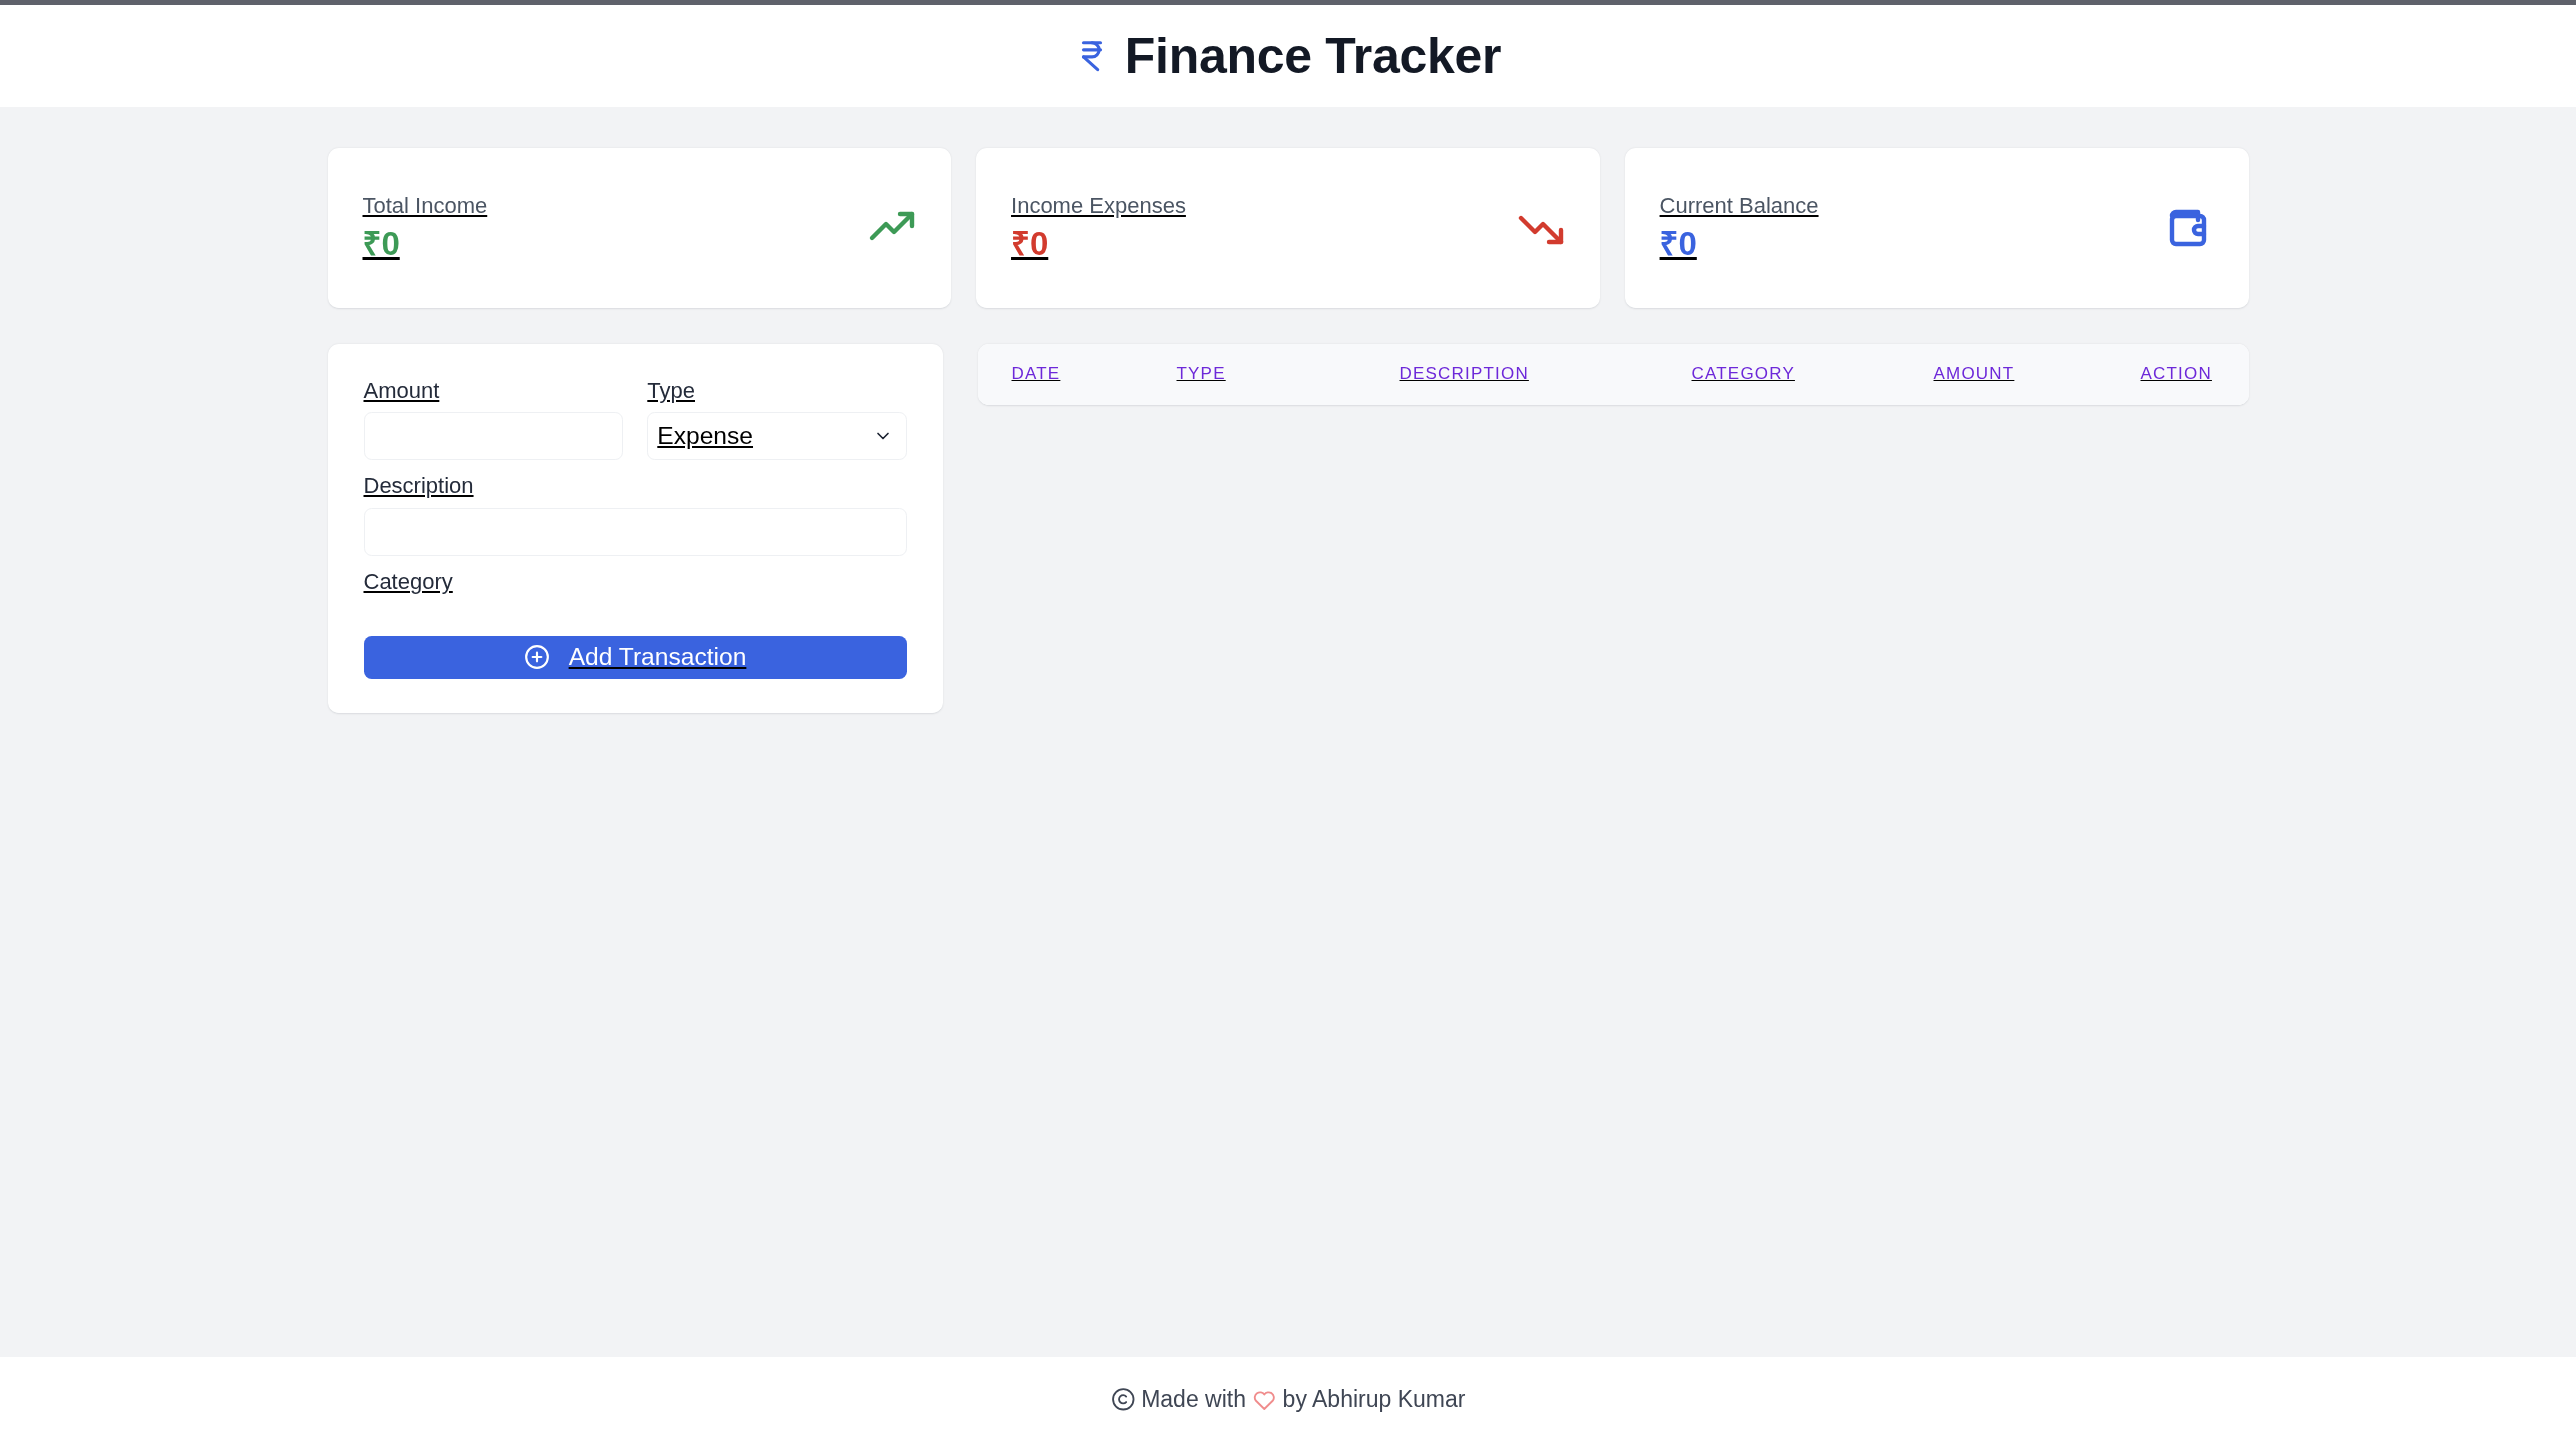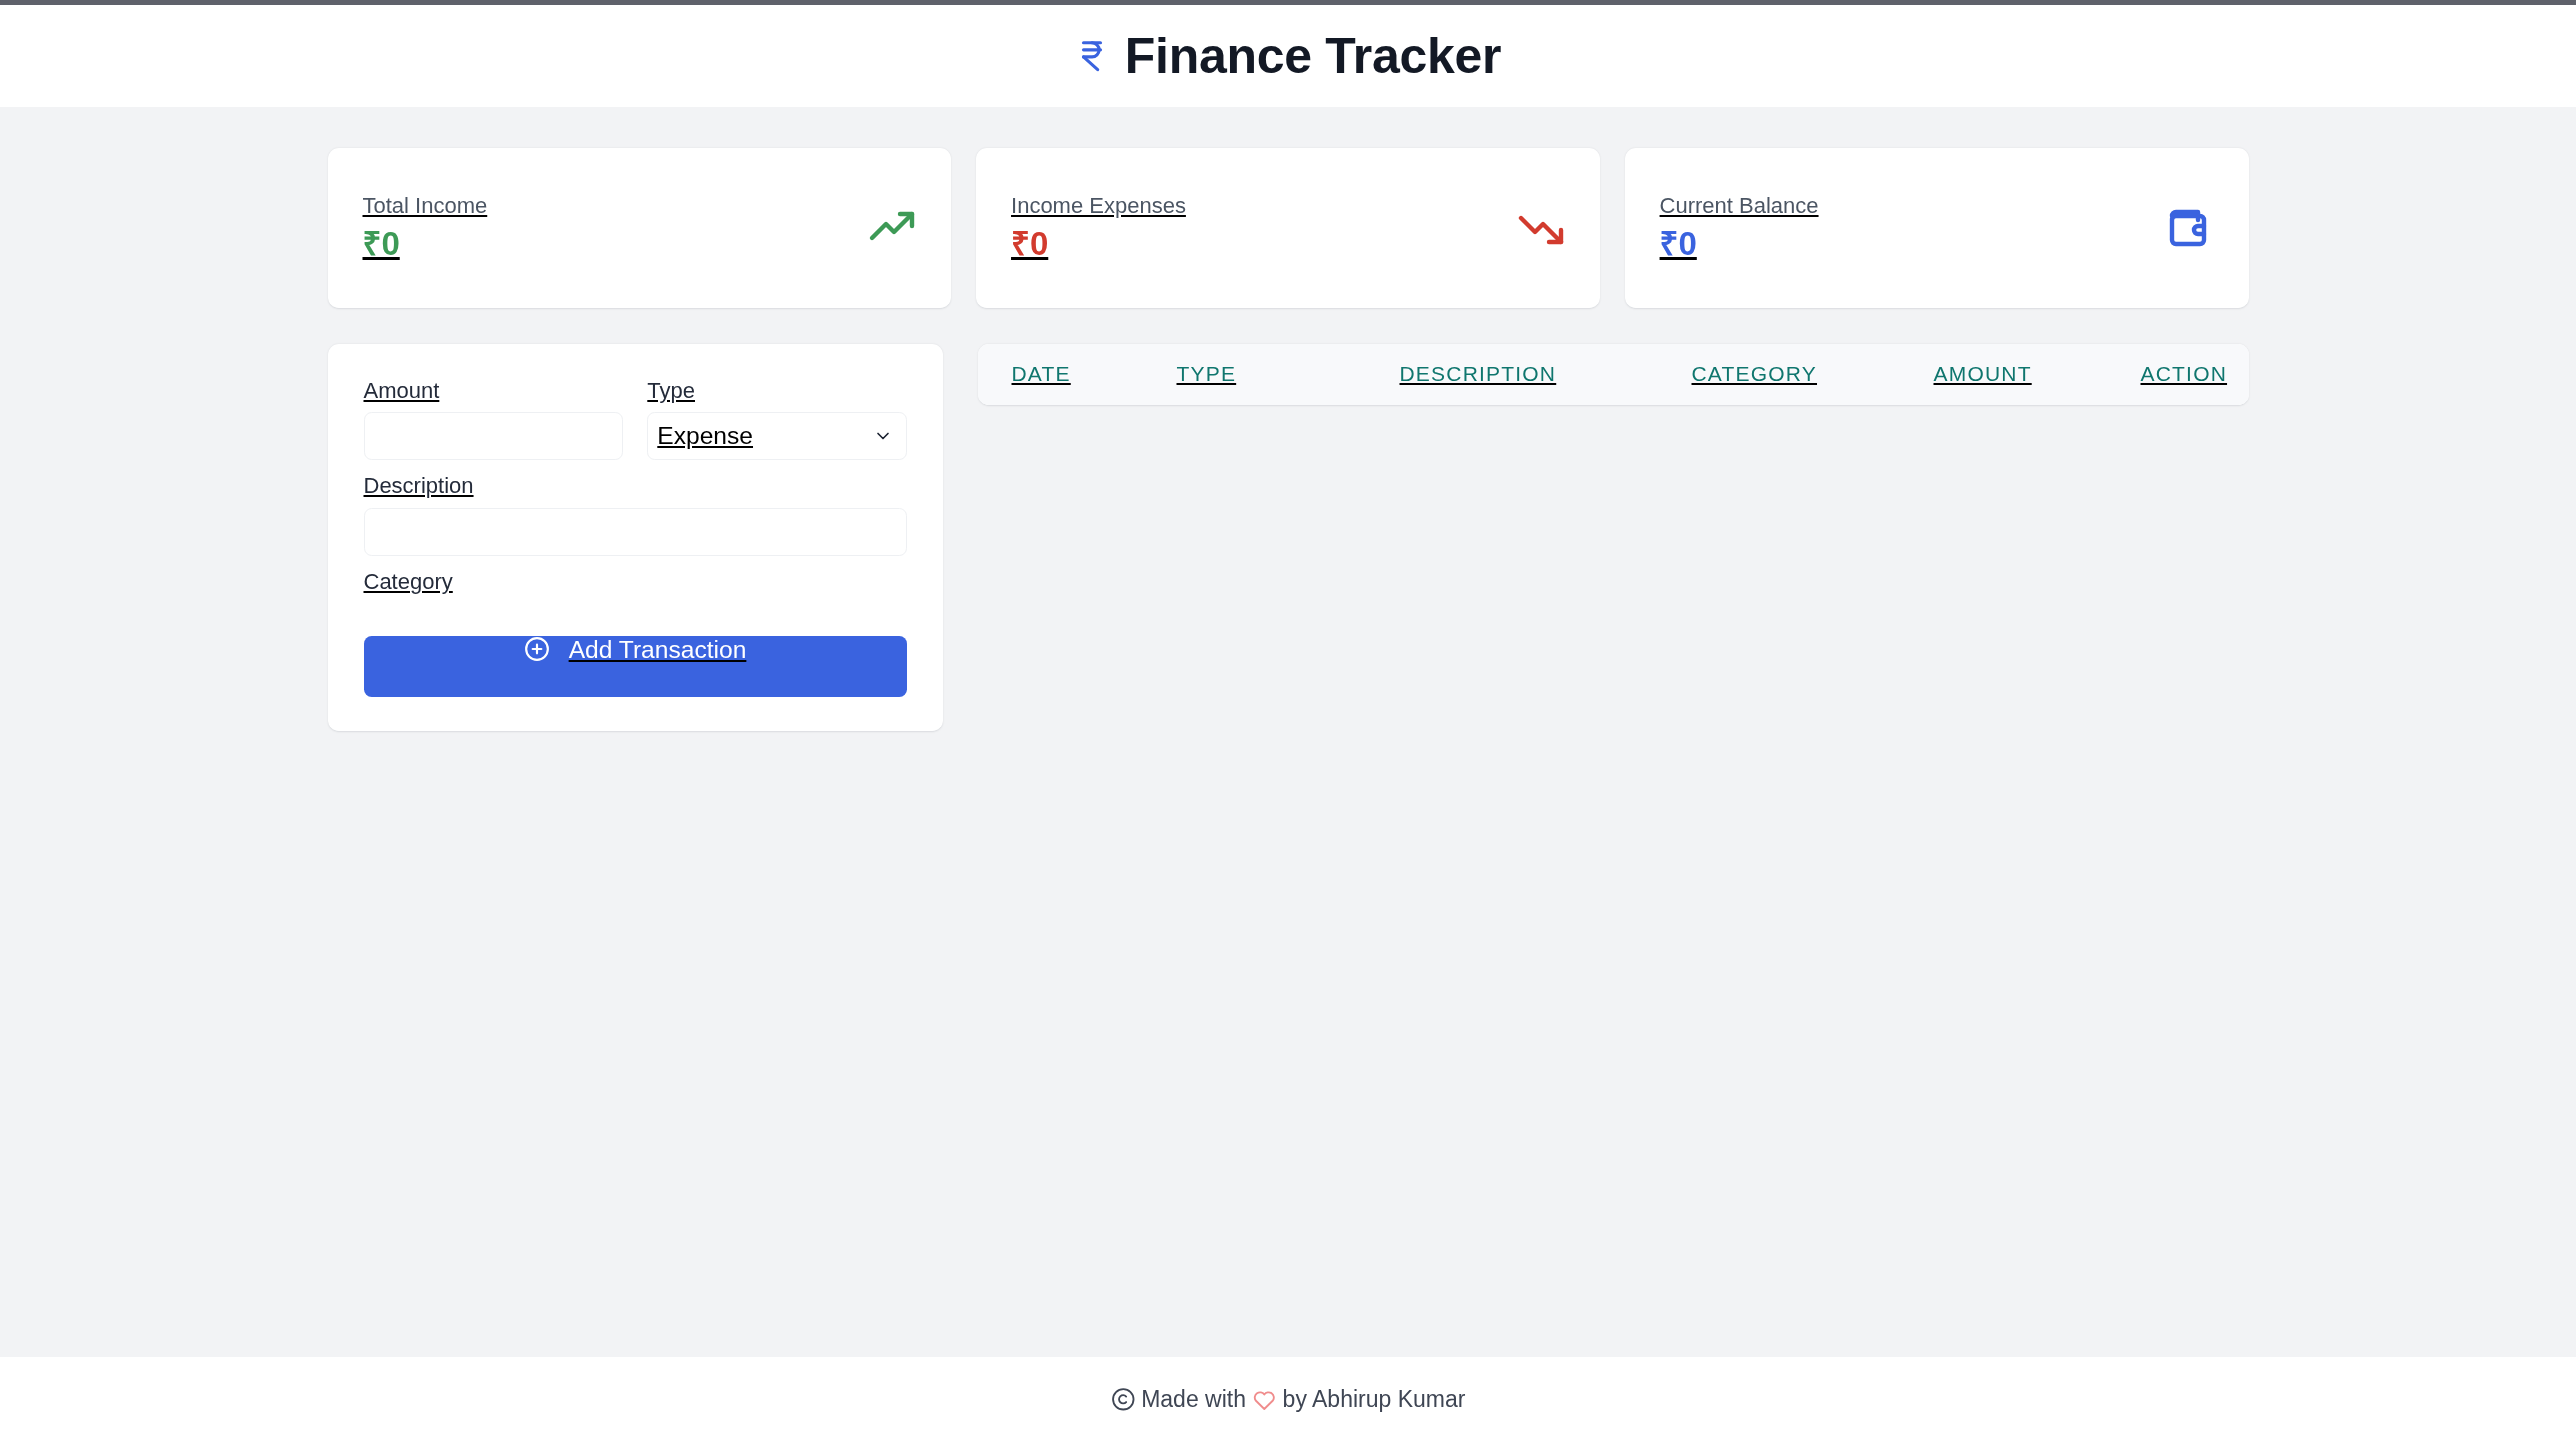--- a/index.html
+++ b/index.html
@@ -162,28 +162,29 @@
     top: 50%;
     transform: translateY(-50%);
     width: 20px;
     height: 20px;
     pointer-events: none;
   }
 
   .add-btn {
     margin-top: 18.4px;
     width: 100%;
-    height: 61px;
+    height: 43px;
     background: #3a63df;
     border: none;
     border-radius: 7.7px;
     color: #ffffff;
     font-family: "Liberation Sans", sans-serif;
     font-size: 24.6px;
     display: flex;
+    align-items: center;
     justify-content: center;
     gap: 19px;
     cursor: pointer;
   }
   .plus-icon { width: 26px; height: 26px; display:block; }
 
   
   .table-card {
     background: #ffffff;
     border-radius: 10.8px;
@@ -192,23 +193,23 @@
   }
   .table-head {
     background: #f8f9fb;
     display: grid;
     grid-template-columns: 165px 223px 292px 242px 207px 1fr;
     align-items: center;
     height: 61px;
     padding: 0 34px;
   }
   .th {
-    font-size: 21px;
+    font-size: 17px;
     letter-spacing: 1.2px;
-    color: #0f766e;
+    color: #6d28d9;
     text-transform: uppercase;
     white-space: nowrap;
   }
   .table-body { min-height: 0; }
 
   
   .app-footer {
     flex: 0 0 auto;
     height: 85px;
     background: #ffffff;

